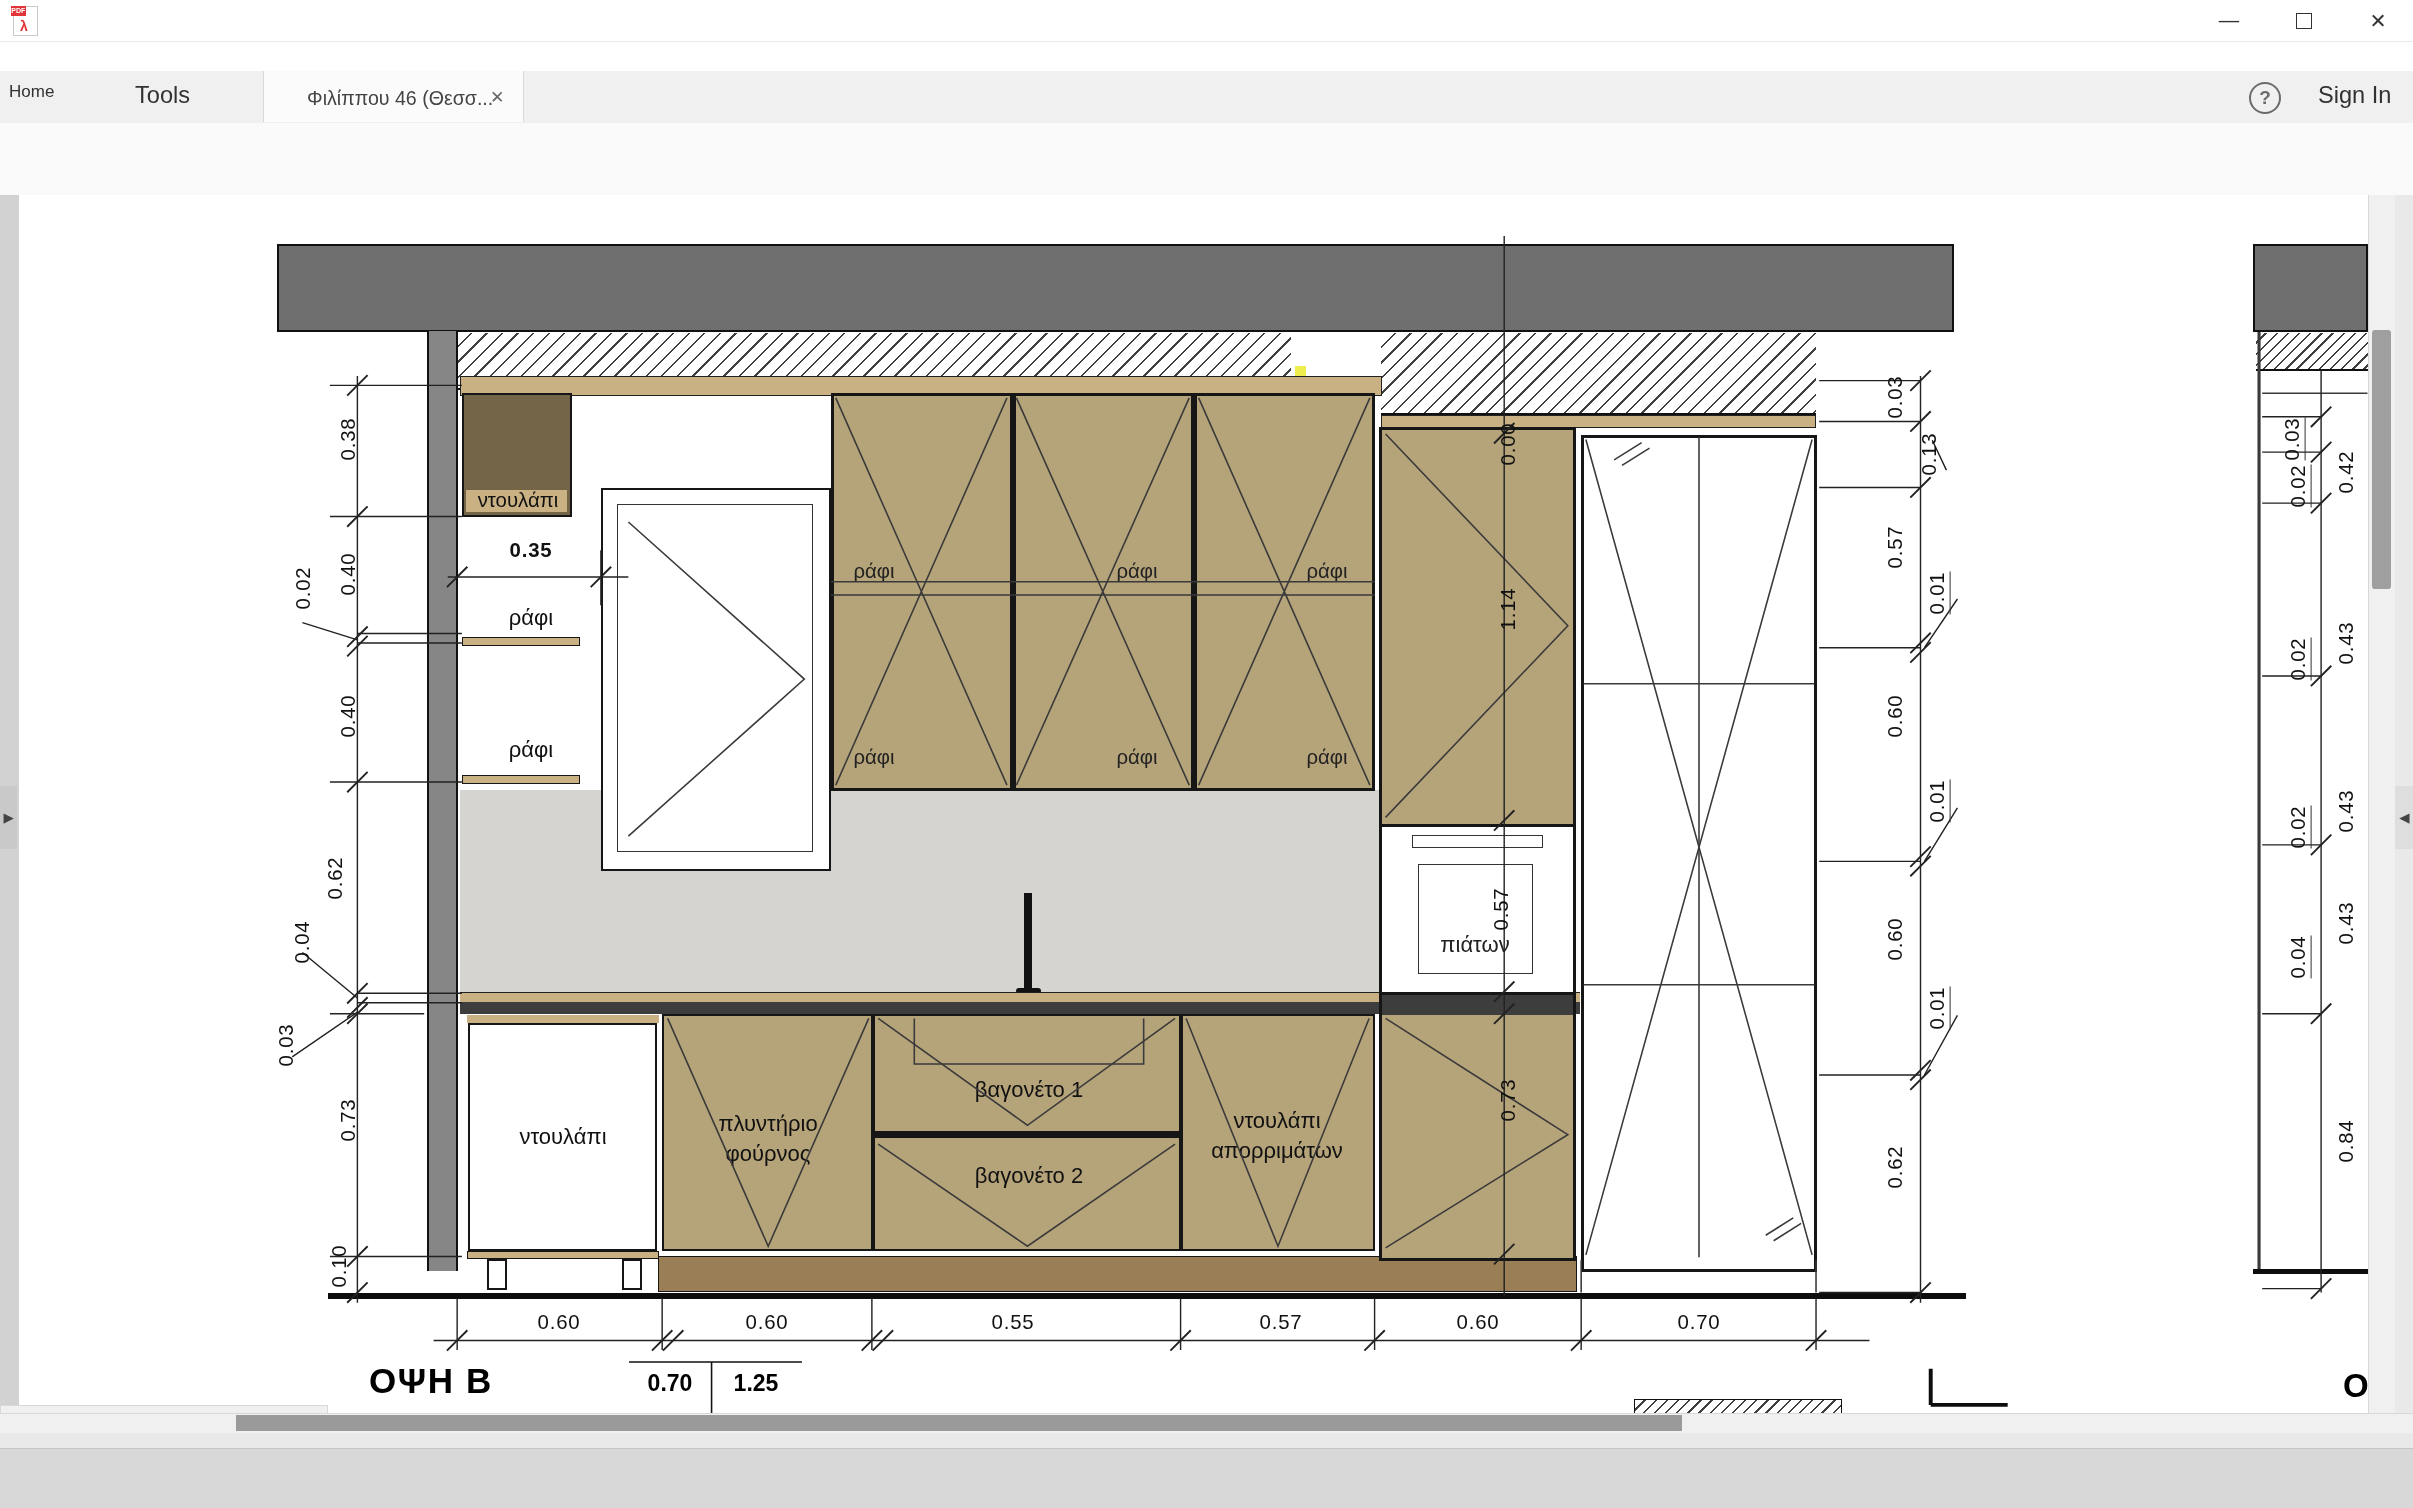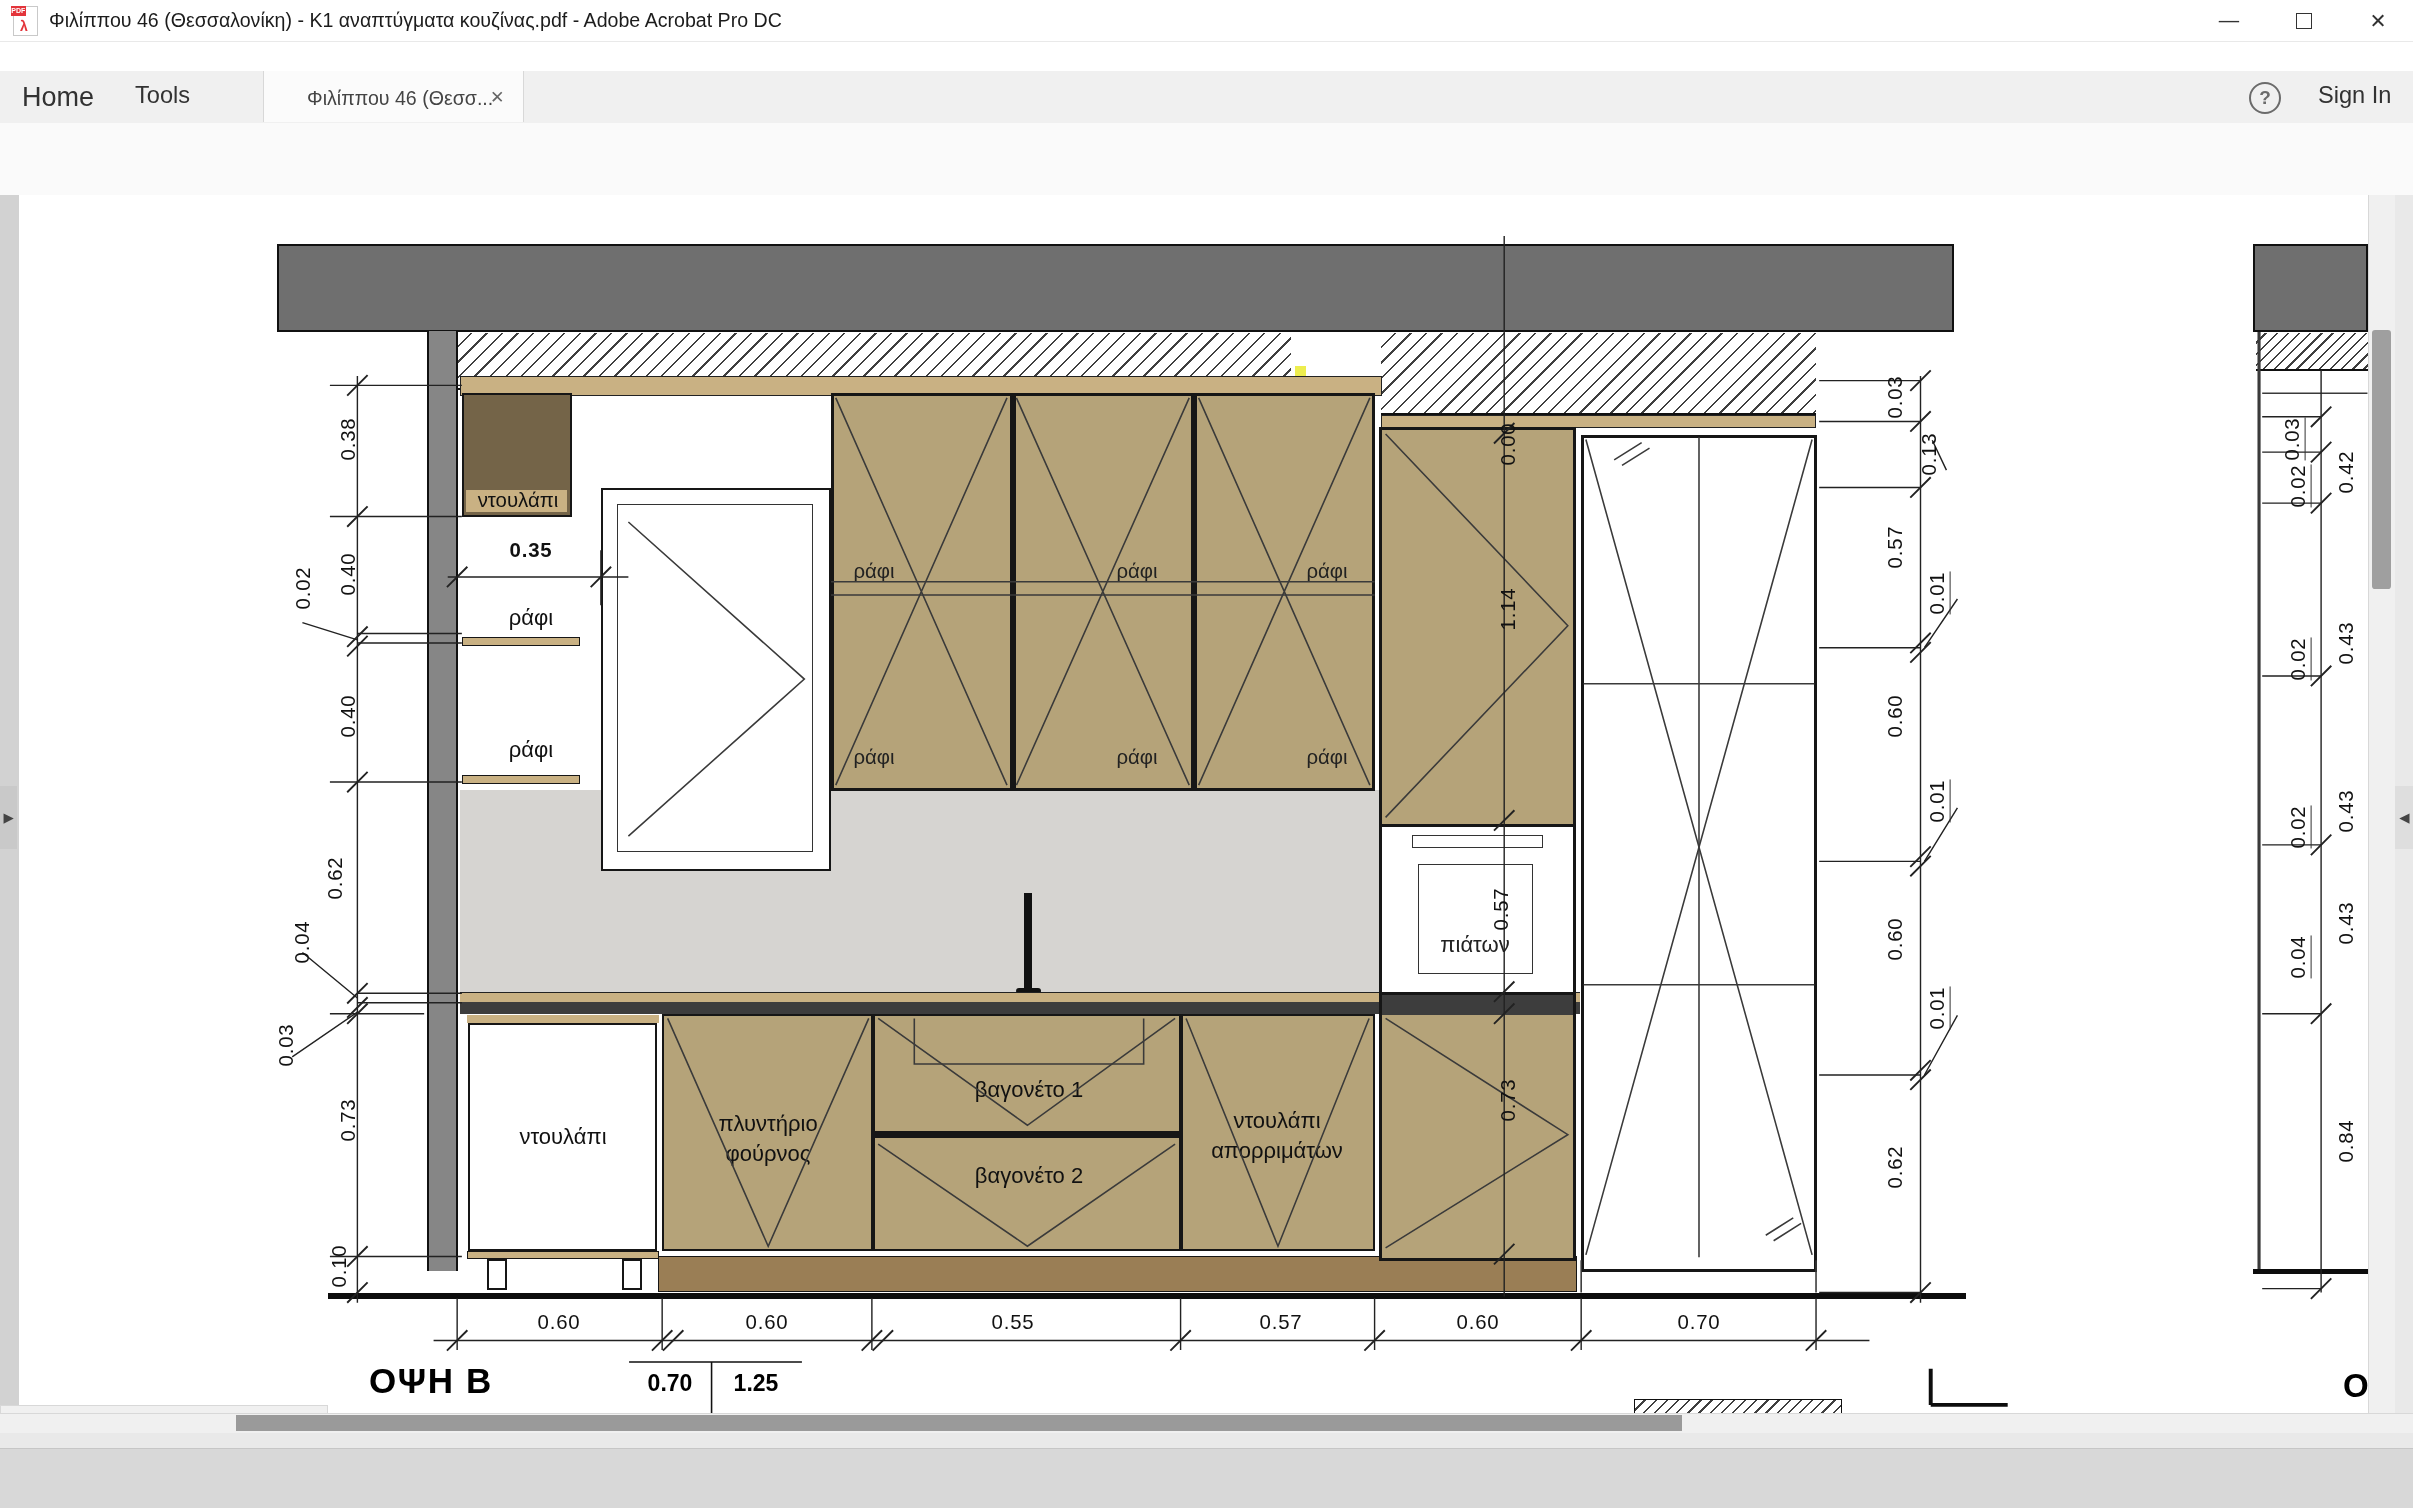--- a/index.html
+++ b/index.html
@@ -30,31 +30,30 @@
 </head>
 <body>
 
 <div id="screen">
 
   <div class="abs" id="titlebar">
     <div class="abs" style="left:12.6px;top:6.3px;width:23.6px;height:28px;background:#fff;border:0.8px solid #c9c9c9;">
       <div class="abs" style="left:-3.1px;top:-1.6px;width:15.7px;height:10.2px;background:#e3343a;color:#fff;font-size:7px;font-weight:bold;text-align:center;line-height:10.2px;">PDF</div>
       <div class="abs" style="left:6.3px;top:11px;width:11px;height:12.6px;color:#e3343a;font-size:14px;font-weight:bold;">λ</div>
     </div>
-    <span class="t" style="left:49px;top:9.4px;font-size:19.6px;color:#1c1c1c;">Φιλίππου 46 (Θεσσαλονίκη) - K1 αναπτύγματα κουζίνας.pdf - Adobe Acrobat Pro DC</span>
     <div class="abs winbtn" style="left:2192px;">—</div>
     <div class="abs winbtn" style="left:2267px;">
         <span style="display:inline-block;width:14px;height:14px;border:1.6px solid #333;"></span>
       </div>
     <div class="abs winbtn" style="left:2341px;">✕</div>
   </div>
 
 
   <div class="abs" id="tabbar">
-    <span class="t" style="left:22px;top:11px;font-size:27px;color:#323232;">Home</span>
+    <span class="t" style="left:9px;top:11px;font-size:17px;color:#323232;">Home</span>
     <span class="t" style="left:135px;top:11px;font-size:23.6px;color:#323232;">Tools</span>
     <div class="abs" style="left:263px;top:0;width:259px;height:51px;background:#fbfbfb;border-left:0.8px solid #d8d8d8;border-right:0.8px solid #d8d8d8;">
       <span class="t" style="left:43px;top:15.7px;font-size:19.6px;color:#444;">Φιλίππου 46 (Θεσσ...</span>
       <span class="t" style="left:226px;top:15.7px;font-size:17.3px;color:#666;">✕</span>
     </div>
     <div class="abs" style="left:2249px;top:11px;width:28px;height:28px;border:2.4px solid #6b6b6b;border-radius:50%;display:flex;align-items:center;justify-content:center;font-size:19px;color:#6b6b6b;font-weight:bold;">?</div>
     <span class="t" style="left:2318px;top:11px;font-size:23.6px;color:#323232;">Sign In</span>
   </div>
 
   <div class="abs" id="toolbar">

